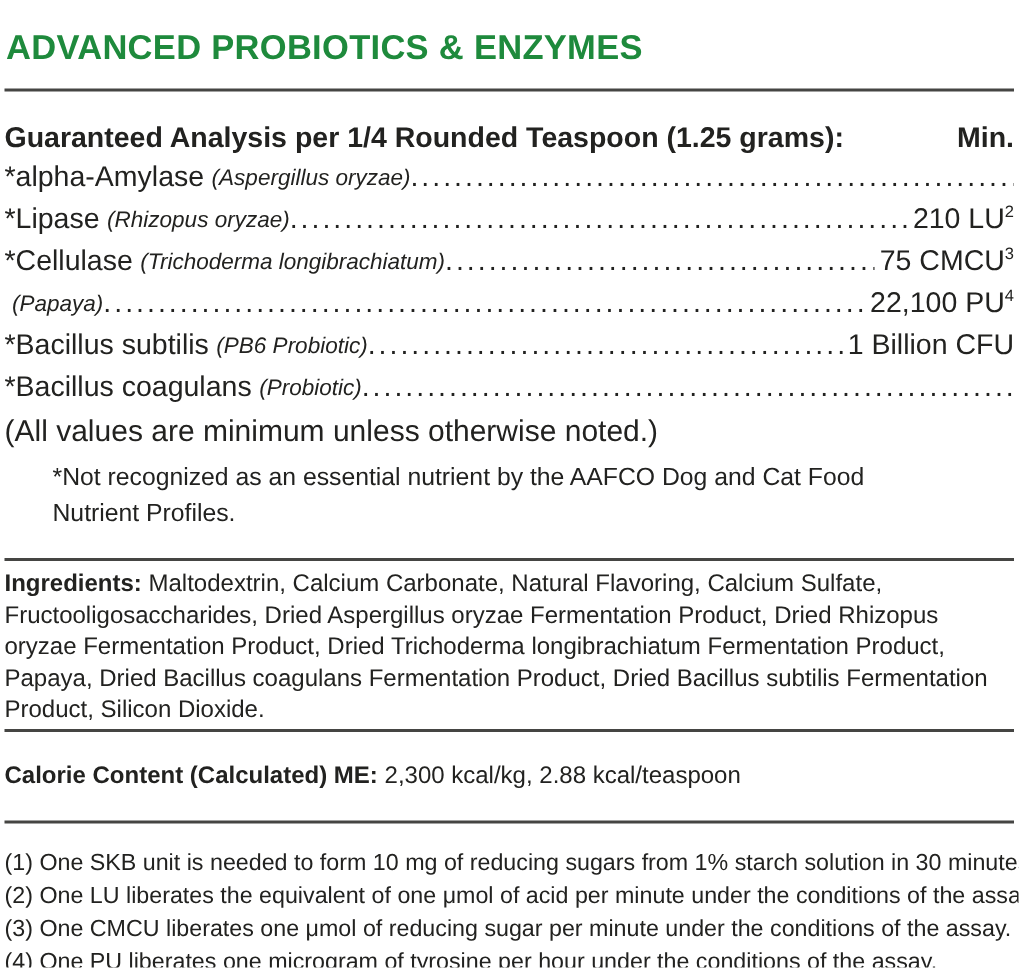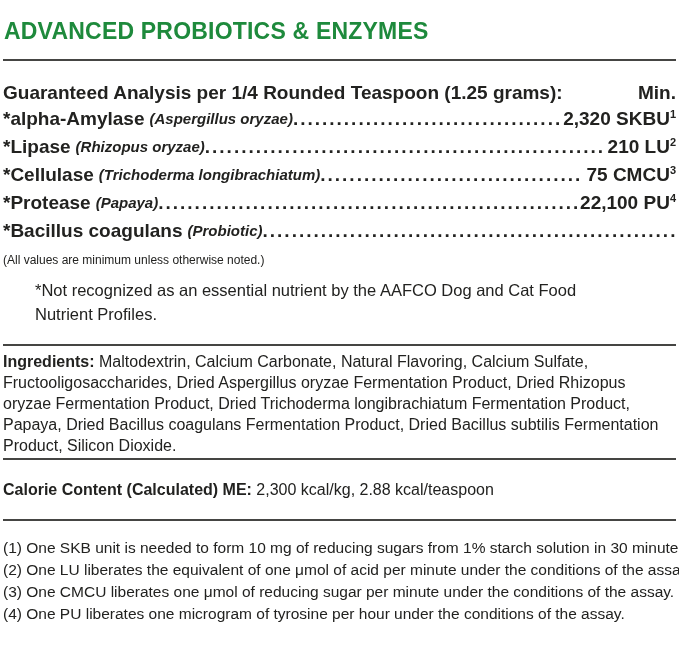--- a/index.html
+++ b/index.html
@@ -47,21 +47,20 @@
     line-height: 24px;
     font-weight: bold;
   }
   .ga-rows { margin-top: 0; }
   .ga-row {
     display: flex;
     align-items: flex-end;
     font-size: 19px;
     line-height: 28px;
     white-space: nowrap;
-    font-weight: bold;
   }
   .ga-species {
     font-style: italic;
     font-size: 15px;
     margin-left: 5px;
   }
   .leader {
     flex: 1;
     overflow: hidden;
     white-space: nowrap;
@@ -73,21 +72,21 @@
     font-size: 19px;
   }
   .ga-value { margin-left: 3px; }
   .sup {
     font-size: 11px;
     vertical-align: super;
     line-height: 0;
   }
   .note-all {
     margin-top: 4px;
-    font-size: 12px;
+    font-size: 20px;
     line-height: 22px;
   }
   .note-aafco {
     margin-top: 7px;
     font-size: 16.5px;
     line-height: 24px;
     max-width: 592px;
     margin-left: 32px;
   }
   .ingredients {
@@ -121,44 +120,48 @@
     <span>Guaranteed Analysis per 1/4 Rounded Teaspoon (1.25 grams):</span>
     <span>Min.</span>
   </div>
 
   <div class="ga-rows">
 
     <div class="ga-row">
       <span>*alpha-Amylase</span>
       <span class="ga-species">(Aspergillus oryzae)</span>
       <span class="leader"></span>
-      <span class="ga-value"><span>2,320 SKBU</span><span class="sup">1</span></span>
     </div>
 
     <div class="ga-row">
       <span>*Lipase</span>
       <span class="ga-species">(Rhizopus oryzae)</span>
       <span class="leader"></span>
       <span class="ga-value"><span>210 LU</span><span class="sup">2</span></span>
     </div>
 
     <div class="ga-row">
       <span>*Cellulase</span>
       <span class="ga-species">(Trichoderma longibrachiatum)</span>
       <span class="leader"></span>
       <span class="ga-value"><span>75 CMCU</span><span class="sup">3</span></span>
     </div>
 
     <div class="ga-row">
-      <span>*Protease</span>
       <span class="ga-species">(Papaya)</span>
       <span class="leader"></span>
       <span class="ga-value"><span>22,100 PU</span><span class="sup">4</span></span>
     </div>
 
+    <div class="ga-row">
+      <span>*Bacillus subtilis</span>
+      <span class="ga-species">(PB6 Probiotic)</span>
+      <span class="leader"></span>
+      <span class="ga-value"><span>1 Billion CFU</span><span class="sup"></span></span>
+    </div>
 
     <div class="ga-row">
       <span>*Bacillus coagulans</span>
       <span class="ga-species">(Probiotic)</span>
       <span class="leader"></span>
     </div>
 
   </div>
 
   <div class="note-all">(All values are minimum unless otherwise noted.)</div>

